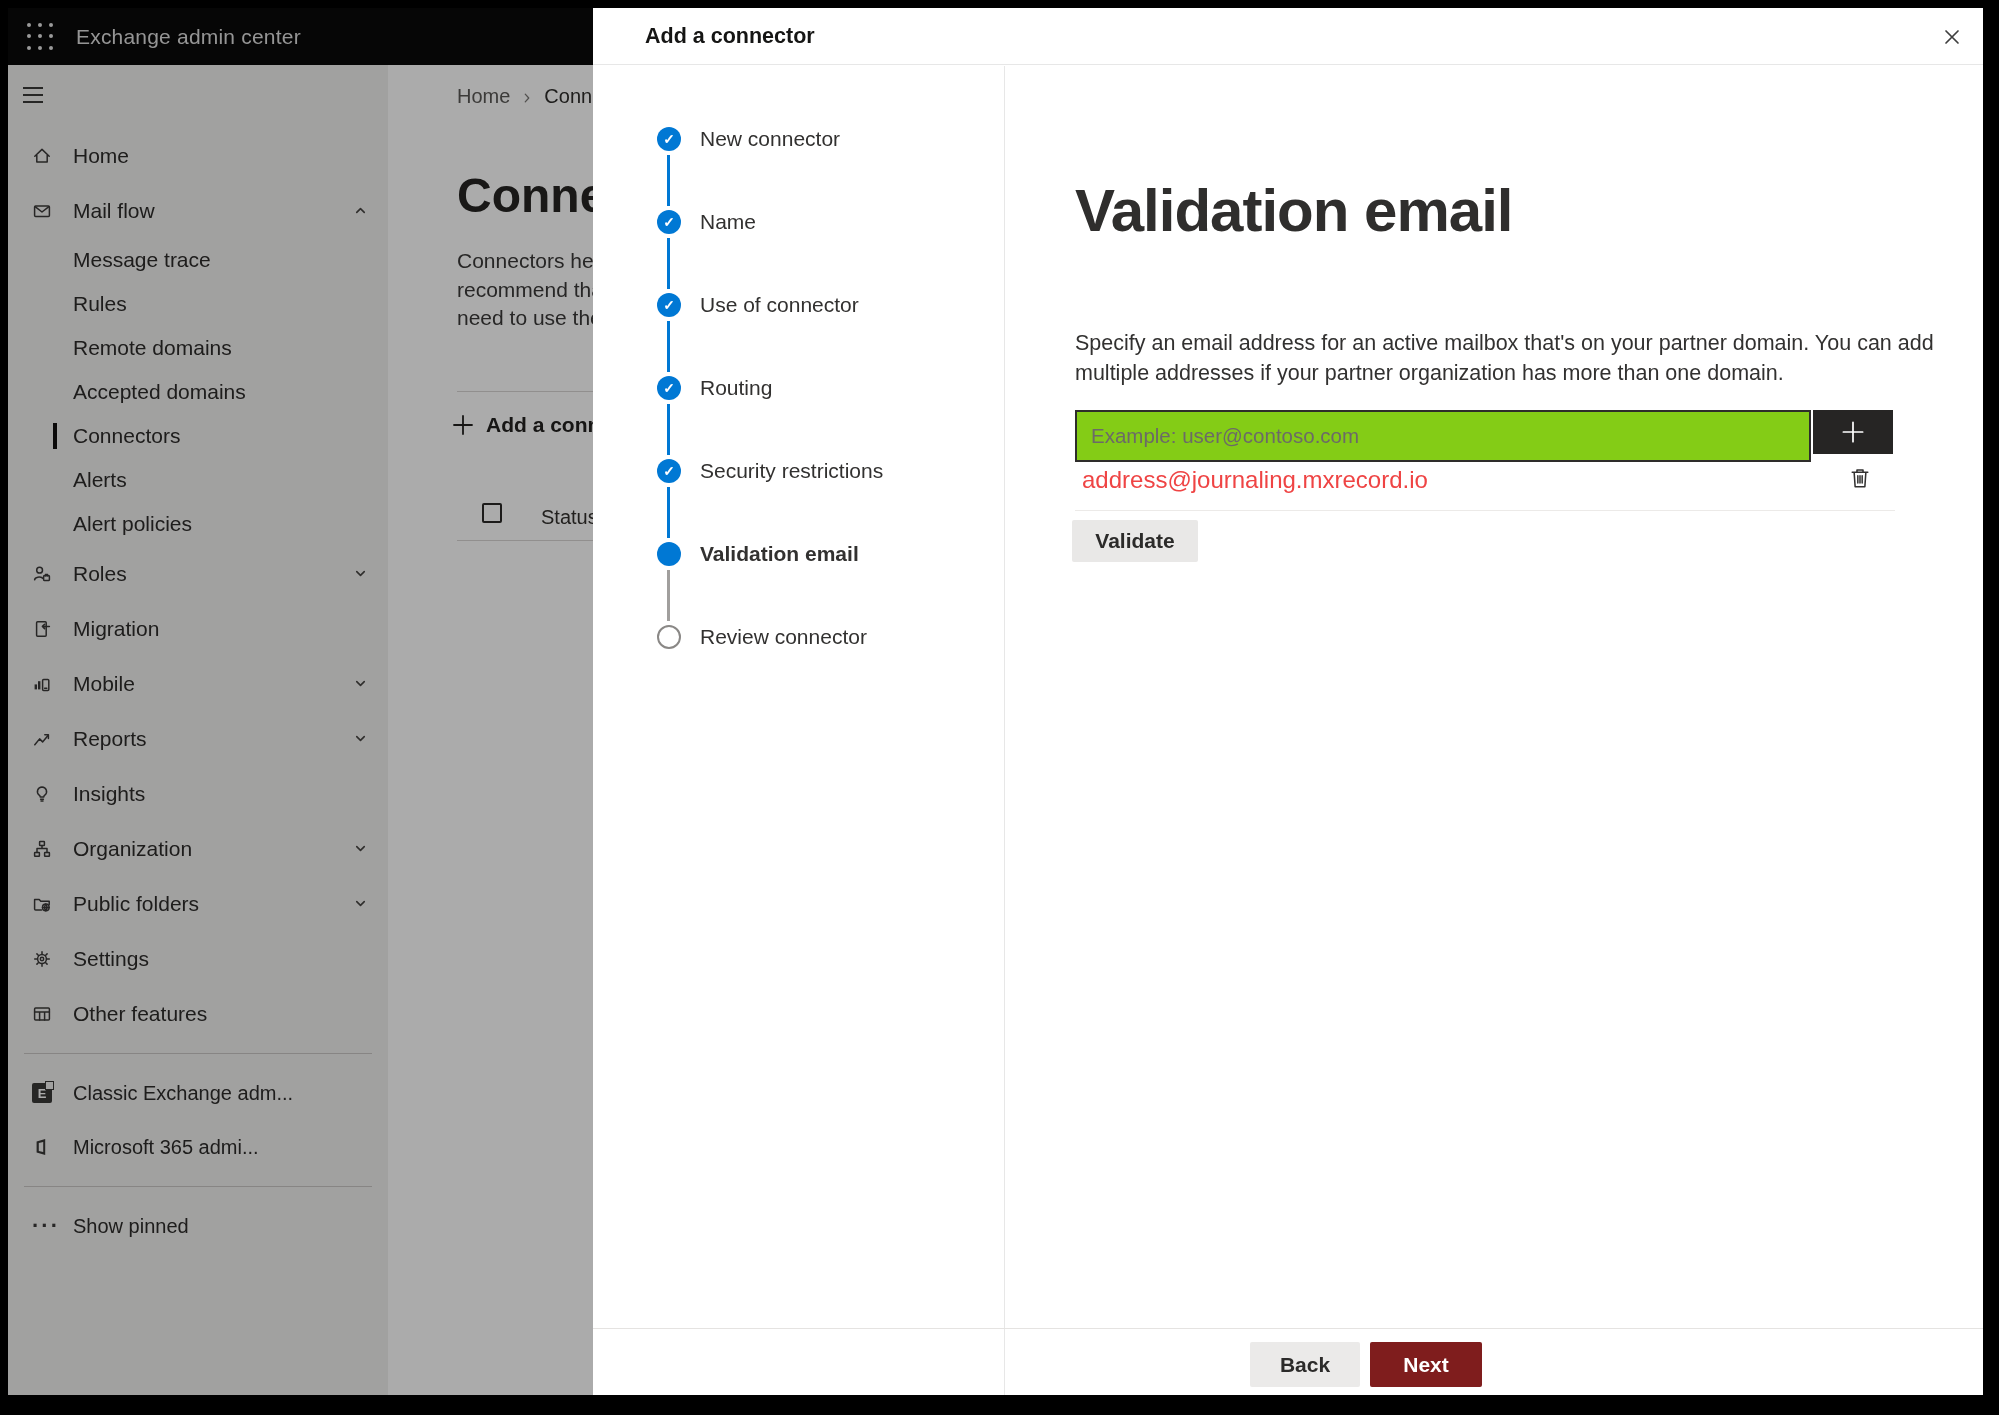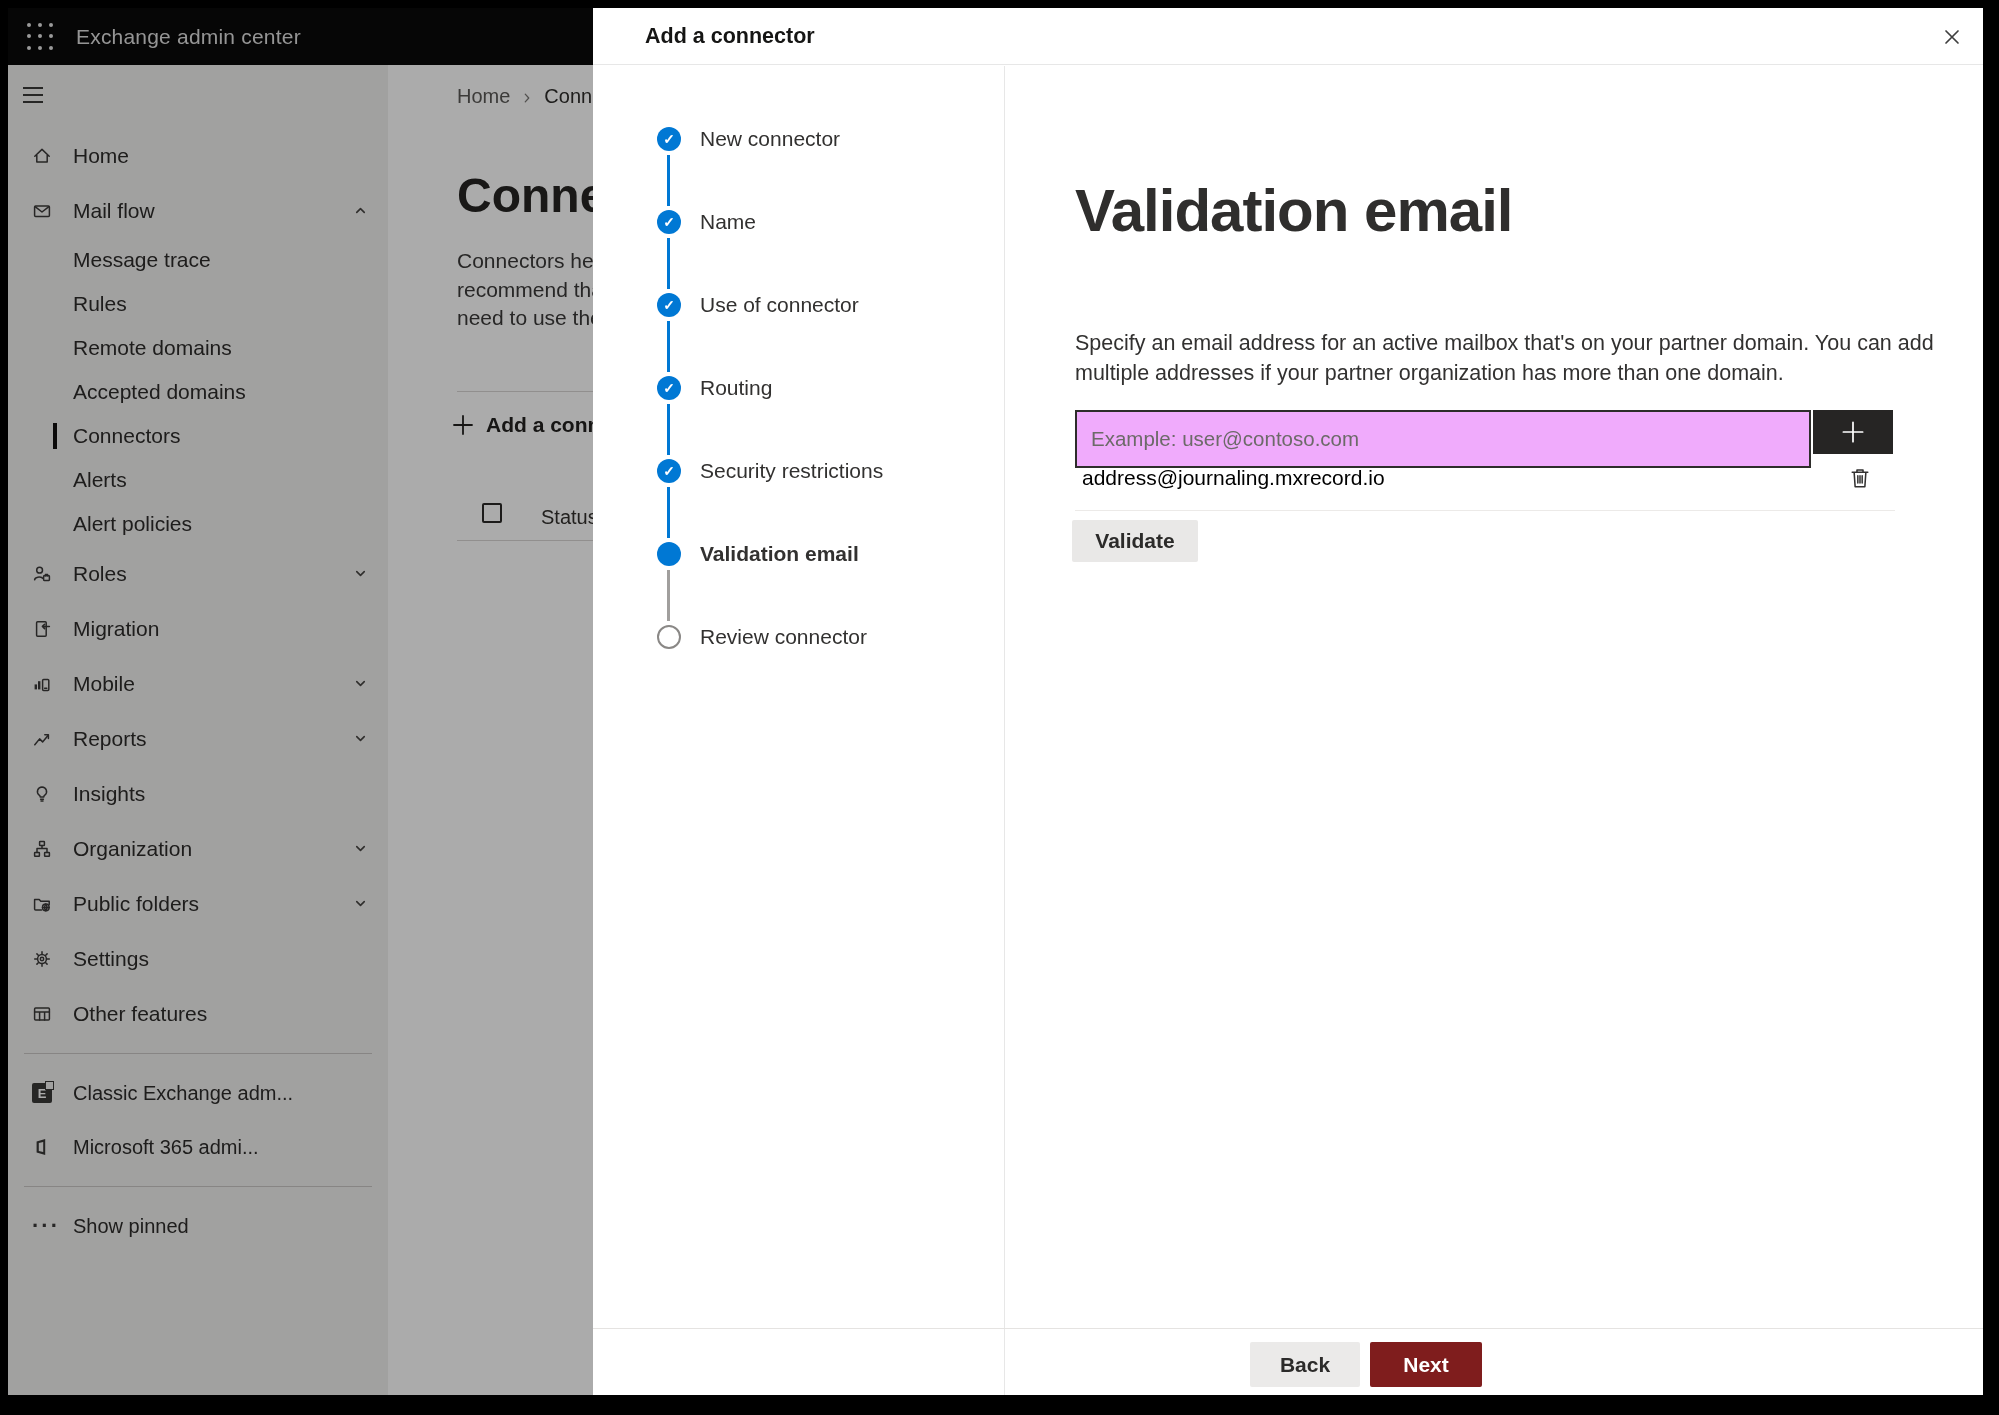--- a/index.html
+++ b/index.html
@@ -86,28 +86,28 @@
   .step .slbl { position:absolute; left:107px; font-size:21px; color:#323130; white-space:nowrap; }
   .step .slbl.cur { font-weight:bold; }
   .sline { position:absolute; left:74px; width:3px; height:51px; background:#0078d4; }
   .sline.gray { background:#a19f9d; }
 
   
   .v-h1 { position:absolute; left:482px; top:168px; font-size:60px; font-weight:bold; color:#2f2e2d;
     letter-spacing:-1px; }
   .v-desc { position:absolute; left:482px; top:320px; font-size:21.5px; line-height:30px; color:#323130;
     white-space:nowrap; }
-  .v-input { position:absolute; left:482px; top:402px; width:736px; height:58px;
-    border:2px solid #2e2d2b; background:#f0abfc; font-size:20.5px; color:#323130; padding:12px 14px;
+  .v-input { position:absolute; left:482px; top:402px; width:736px; height:52px;
+    border:2px solid #2e2d2b; background:#84cc16; font-size:20.5px; color:#323130; padding:12px 14px;
     border-radius:0; outline:none; font-family:"Liberation Sans", sans-serif; }
   .v-input::placeholder { color:#6c6a68; }
   .v-plus { position:absolute; left:1220px; top:402px; width:80px; height:44px; background:#262524;
     border:none; display:flex; align-items:center; justify-content:center; cursor:pointer; color:#fff; }
   .v-plus svg { width:30px; height:30px; }
-  .v-addr { position:absolute; left:489px; top:458px; font-size:21px; color:#000000; }
+  .v-addr { position:absolute; left:489px; top:458px; font-size:24px; color:#ef4444; }
   .v-trash { position:absolute; left:1249px; top:452px; width:36px; height:36px; display:flex;
     align-items:center; justify-content:center; color:#323130; cursor:pointer; background:none; border:none; }
   .v-trash svg { width:26px; height:26px; }
   .v-rowdiv { position:absolute; left:482px; top:502px; width:820px; height:1px; background:#eceae8; }
   .v-validate { position:absolute; left:479px; top:512px; width:126px; height:42px; background:#e9e8e7;
     border:none; border-radius:2px; font-size:21px; font-weight:600; color:#2c2b2a; cursor:pointer;
     font-family:"Liberation Sans", sans-serif; }
 
   
   .dlg-footdiv { position:absolute; left:0; top:1320px; width:100%; height:1px; background:#e5e3e1; }

